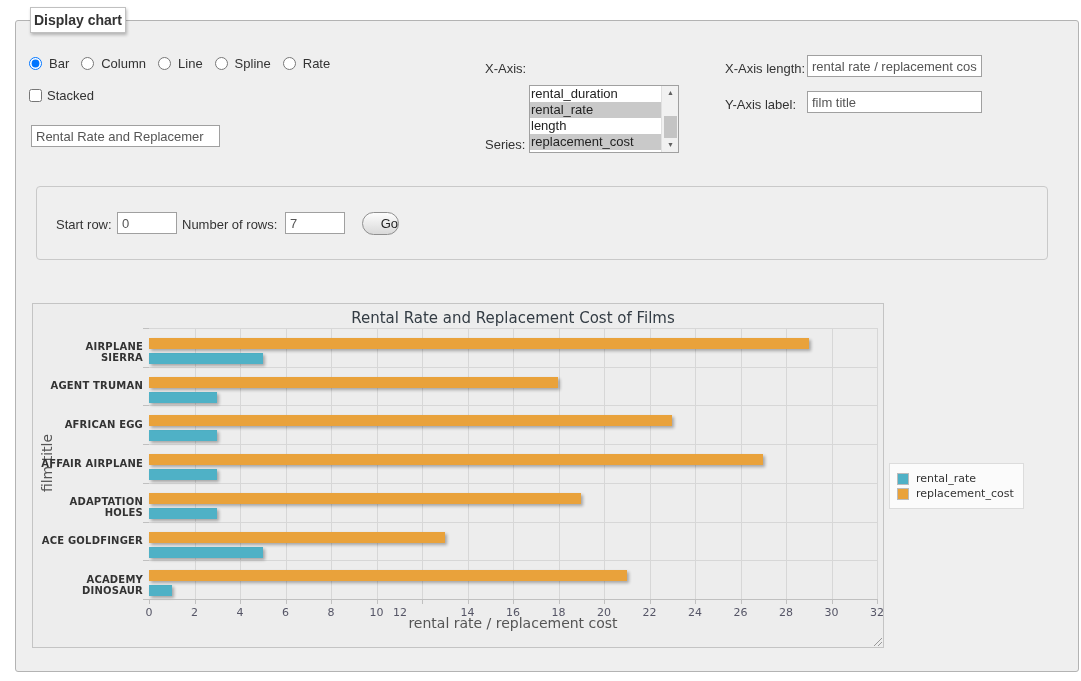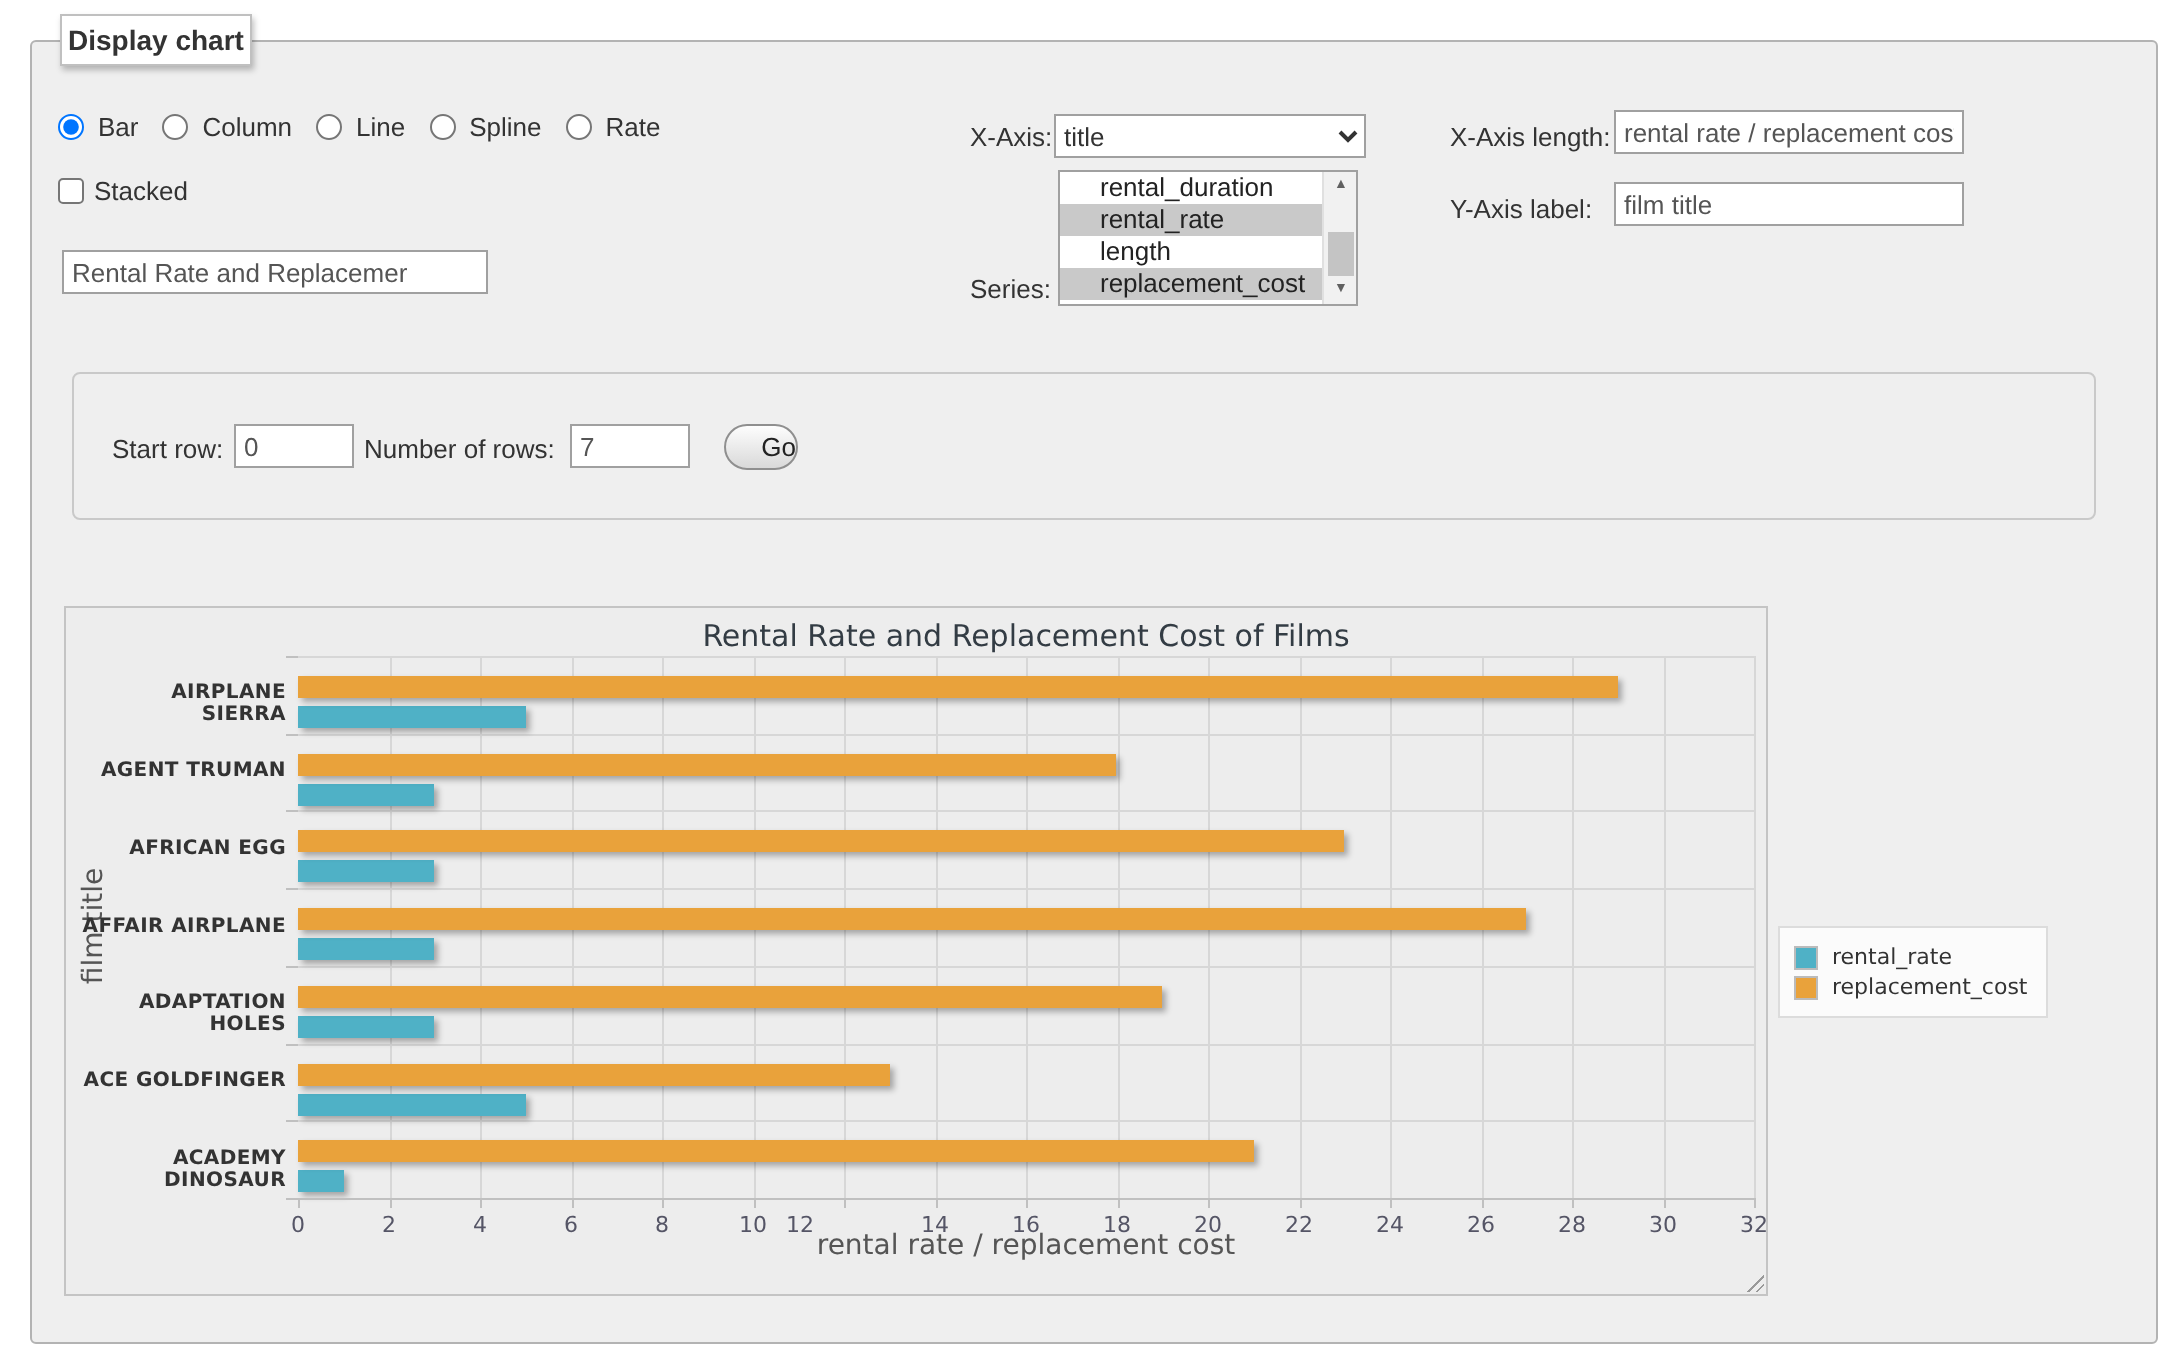--- a/index.html
+++ b/index.html
@@ -29,21 +29,21 @@
   .check-row input { margin-right:5px; }
 
   select.xaxis-select { position:absolute; left:527px; top:57px; width:156px; height:22px;
     font-family:"Liberation Sans", sans-serif; font-size:13px; color:#333;
     border:1px solid #a0a0a0; background:#fff; }
 
   .listbox { position:absolute; left:529px; top:85px; width:150px; height:68px;
     background:#fff; border:1px solid #a0a0a0; overflow:hidden; }
   .listbox .opts { position:absolute; left:0; top:0; right:17px; bottom:0; }
   .listbox .opt { height:16px; line-height:16px; font-size:13px; color:#222;
-    padding-left:20px; white-space:nowrap; }
+    padding-left:1px; white-space:nowrap; }
   .listbox .opt.selected { background:#c9c9c9; }
   .scrollbar { position:absolute; right:0; top:0; width:17px; height:100%;
     background:#f1f1f1; border-left:1px solid #e0e0e0; }
   .scroll-btn { position:absolute; left:0; width:17px; height:14px; background:#f1f1f1;
     color:#606060; font-size:7px; text-align:center; line-height:14px; }
   .scroll-btn.up { top:0; }
   .scroll-btn.down { bottom:0; }
   .scroll-thumb { position:absolute; left:2px; width:13px; top:30px; height:22px;
     background:#c4c4c4; }
 
@@ -101,26 +101,23 @@
       <label>Spline</label>
       <input type="radio" name="ctype" style="">
       <label>Rate</label>
     </div>
 
   <div class="check-row">
     <input type="checkbox" style="">
     <span>Stacked</span>
   </div>
 
-  <input class="txt" style="left: 31px; top: 125px; width: 213px;" value="Rental Rate and Replacemer">
+  <input class="txt" style="left: 31px; top: 125px; width: 189px;" value="Rental Rate and Replacemer">
 
   <span class="lbl" style="left:485px; top:61px;">X-Axis:</span>
-  <select class="xaxis-select">
-    <option>title</option>
-  </select>
 
   <span class="lbl" style="left:485px; top:137px;">Series:</span>
   <div class="listbox">
     <div class="opts">
         <div class="opt">rental_duration</div>
         <div class="opt selected">rental_rate</div>
         <div class="opt">length</div>
         <div class="opt selected">replacement_cost</div>
       </div>
     <div class="scrollbar">

